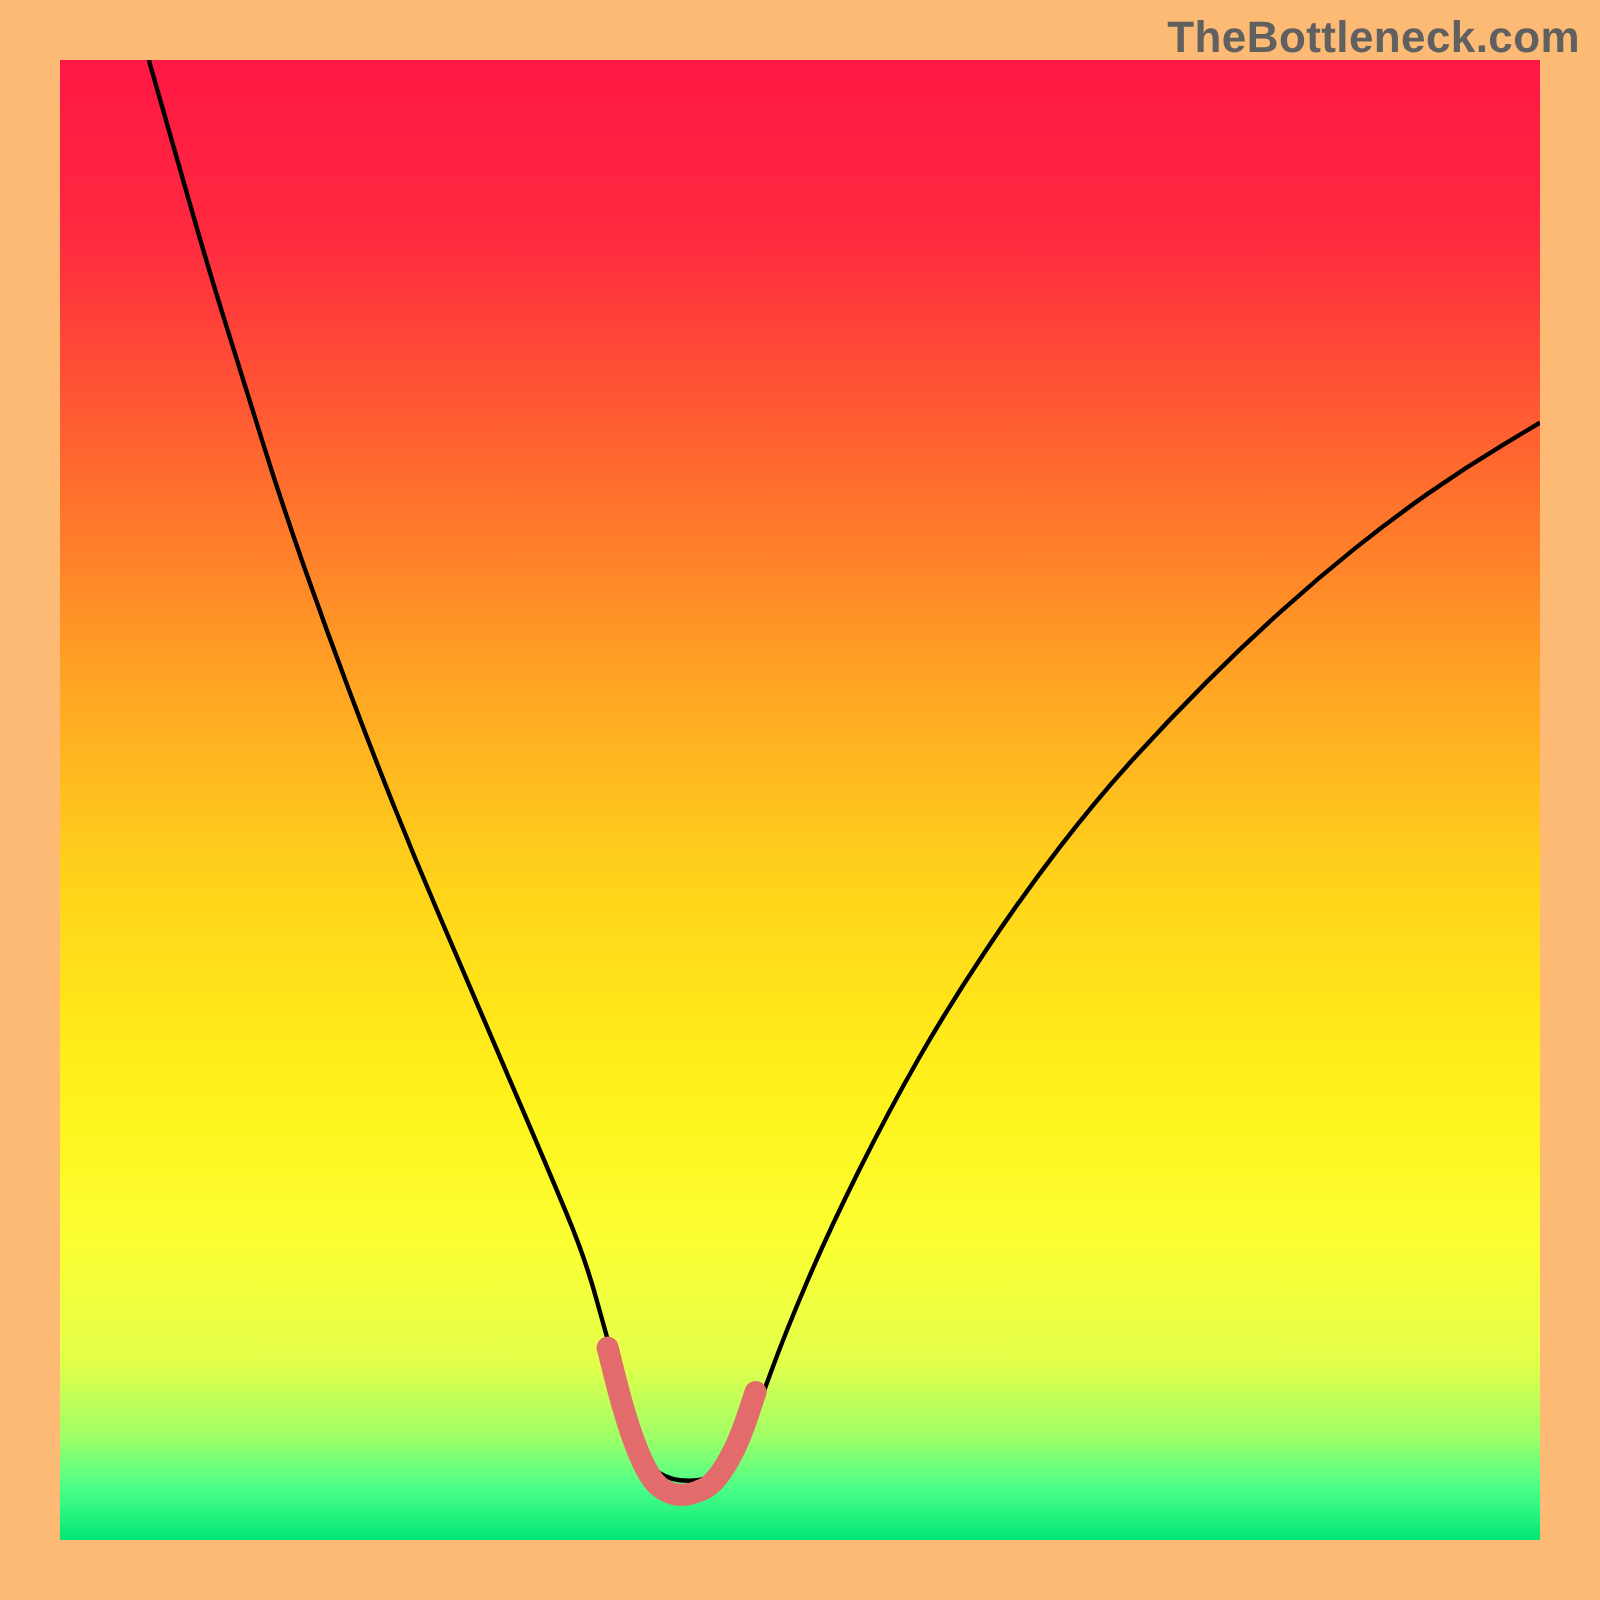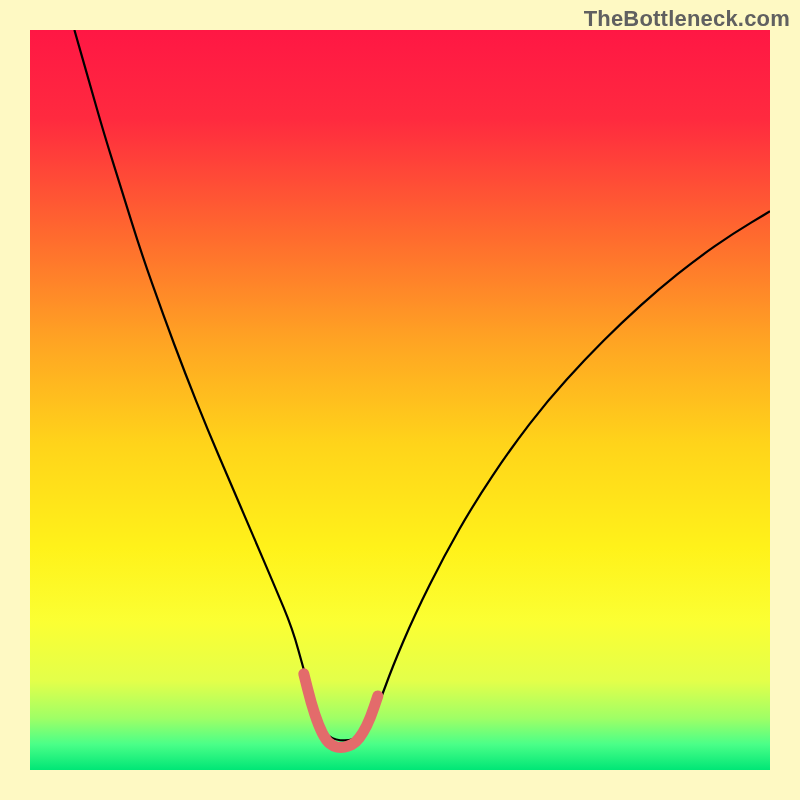--- a/index.html
+++ b/index.html
@@ -8,21 +8,21 @@
     width: 800px;
     height: 800px;
     overflow: hidden;
     background: #000;
     font-family: Arial, Helvetica, sans-serif;
   }
   .stage {
     position: relative;
     width: 800px;
     height: 800px;
-    background: #fef9c3;
+    background: #fdba74;
   }
   .plot-area {
     position: absolute;
     left: 30px;
     top: 30px;
     width: 740px;
     height: 740px;
     overflow: hidden;
   }
   .attribution {

